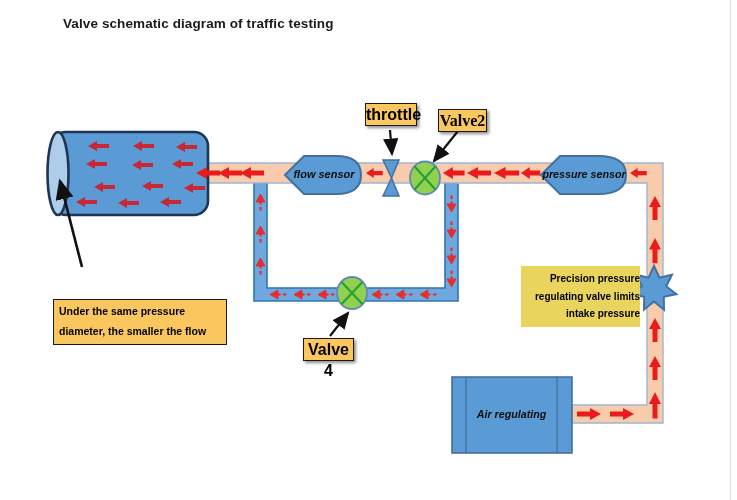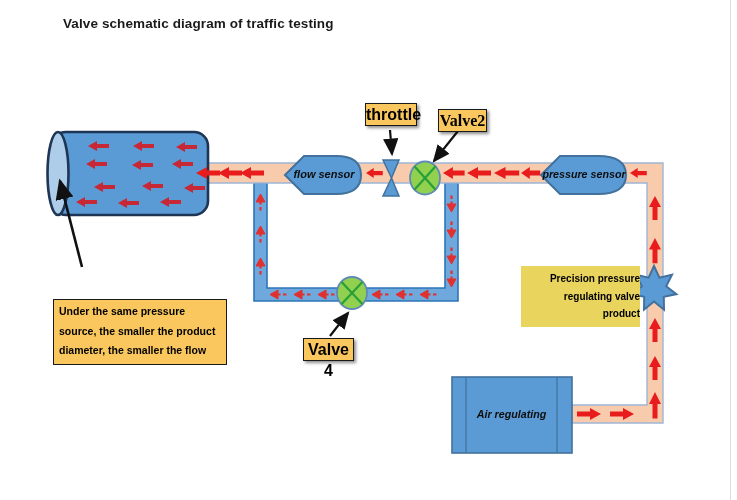--- a/index.html
+++ b/index.html
@@ -173,22 +173,22 @@
   <div class="shapelabel" style="left:290px;top:168px;width:68px;font-size:11px;">flow sensor</div>
   <div class="shapelabel" style="left:539px;top:168px;width:90px;font-size:10.7px;">pressure sensor</div>
   <div class="shapelabel" style="left:464px;top:408px;width:95px;font-size:10.7px;">Air regulating</div>
 
   <div class="tag" style="left:365px;top:103px;width:50px;height:21px;line-height:21px;">throttle</div>
   <div class="tag" style="left:438px;top:109px;width:47px;height:21px;line-height:21px;font-family:Liberation Serif, serif;">Valve2</div>
   <div class="tag" style="left:303px;top:338px;width:49px;height:21px;line-height:21px;">Valve 4</div>
 
   <div class="notebox">
     <span style="display:block">Under the same pressure</span>
-    <span style="display:block">source, the smaller the product</span>
     <span style="display:block">diameter, the smaller the flow</span>
   </div>
 
   <div class="precisionbox">
     <span style="display:block">Precision pressure</span>
-    <span style="display:block">regulating valve product</span>
+    <span style="display:block">regulating valve limits</span>
+    <span style="display:block">intake pressure</span>
   </div>
 
 </div>
 
 </body></html>

